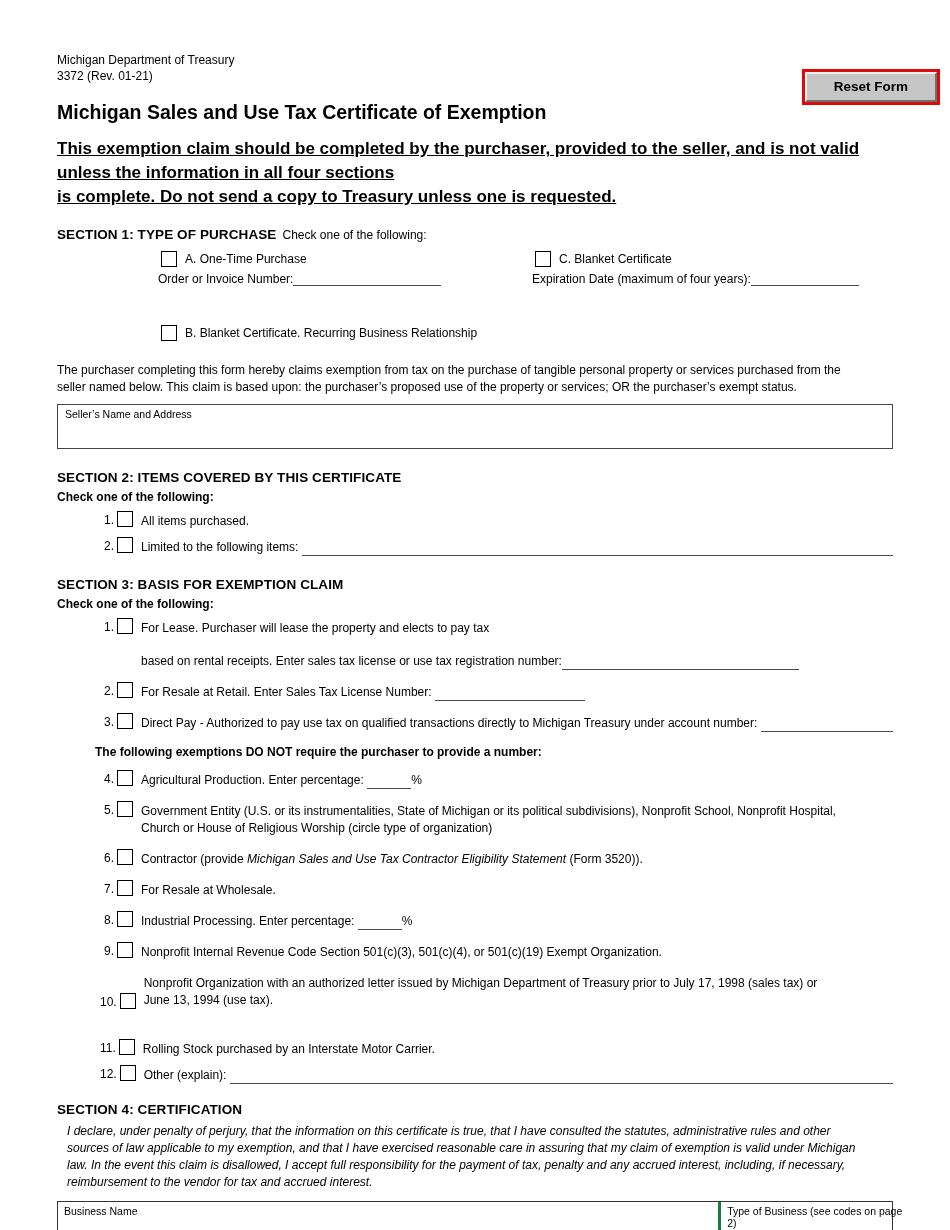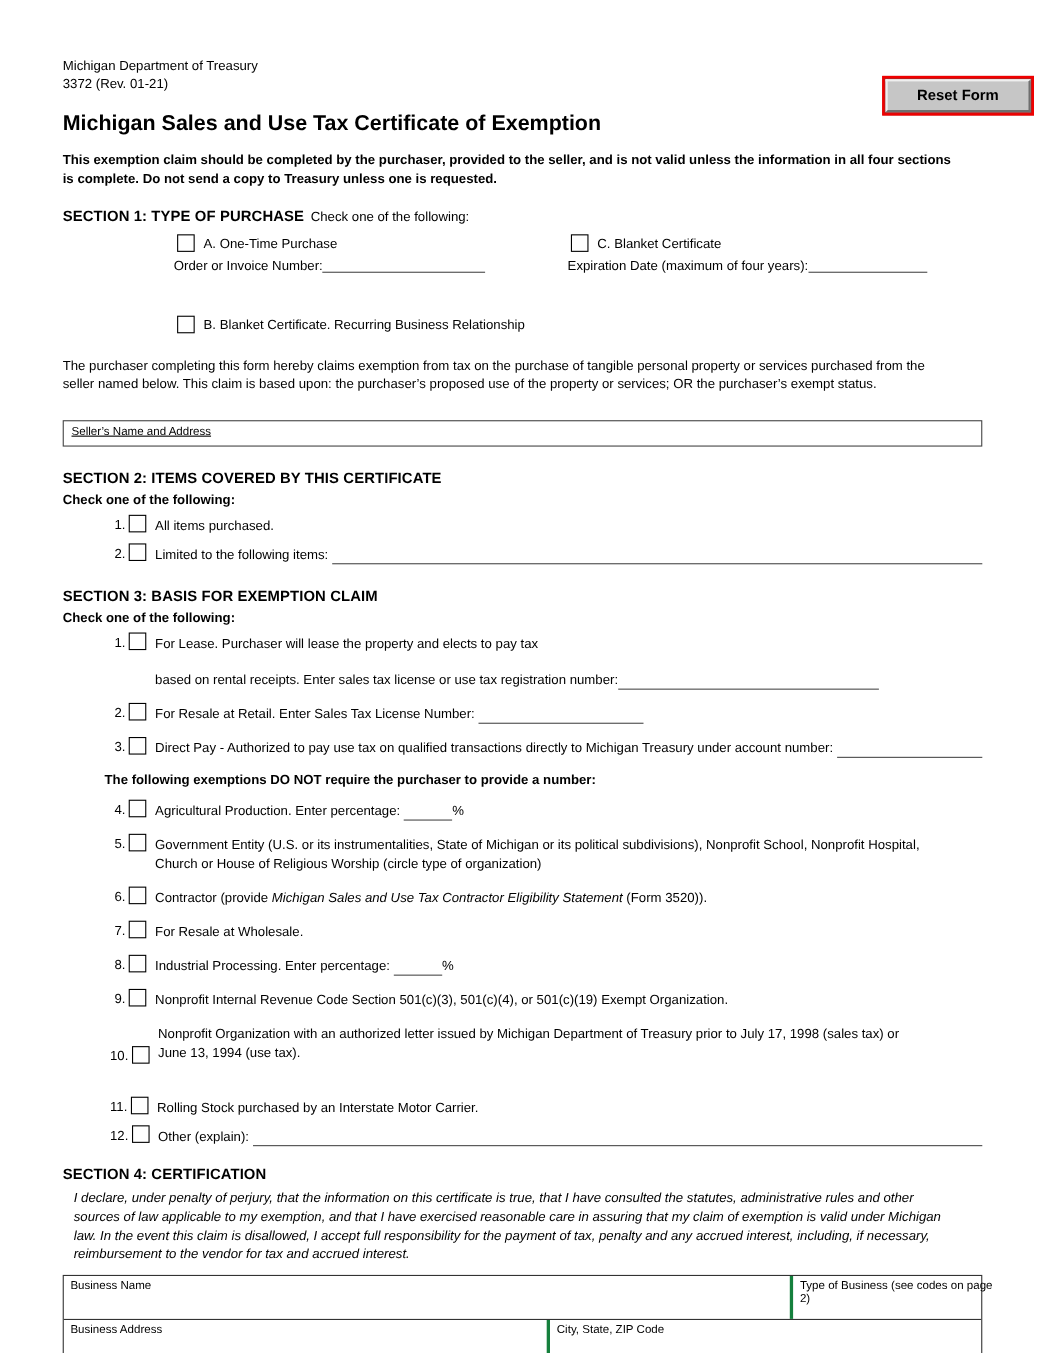--- a/index.html
+++ b/index.html
@@ -19,46 +19,46 @@
   .reset-btn {
     display: block; background: var(--btn-bg, #c6c6c6);
     border-top: 2px solid #efefef; border-left: 2px solid #efefef;
     border-bottom: 2px solid #6e6e6e; border-right: 2px solid #6e6e6e;
     font-family: inherit; font-size: 13.5px; font-weight: bold; color: #000;
     padding: 6px 27px; cursor: pointer; line-height: 1;
   }
 
   .agency { padding-top: 52px; font-size: 12px; line-height: 1.35; }
   .form-title { margin-top: 17px; font-size: 19.5px; font-weight: bold; }
-  .intro { margin-top: 13px; font-size: 12px; font-weight: bold; line-height: 1.4; }
+  .intro { margin-top: 13px; font-size: 17px; font-weight: bold; line-height: 1.4; text-decoration: underline; }
 
   .sec-head { display: flex; align-items: baseline; }
   .sec-head h2 { font-size: 13.5px; font-weight: bold; letter-spacing: 0.1px; }
   .sec-head .note { font-size: 12px; font-weight: normal; margin-left: 6px; }
   .check-note { font-size: 12px; font-weight: bold; margin-top: 5px; }
 
   .cb {
     display: inline-block; width: 16px; height: 16px; flex: 0 0 16px;
     border: 1.5px solid #000; background: #fff; cursor: pointer;
   }
 
   
   .s1-cols { position: relative; margin-top: 9px; min-height: 52px; }
   .opt-row { display: flex; align-items: center; padding-left: 48px; }
   .opt-row .lbl { margin-left: 8px; white-space: nowrap; }
   .sub-row { display: flex; align-items: flex-end; margin-top: 5px; margin-left: 45px; }
   .sub-row .lbl { white-space: nowrap; }
   .col-a { position: absolute; left: 56px; top: 0; }
-  .col-c { position: absolute; left: 414px; top: 0; }
+  .col-c { position: absolute; left: 430px; top: 0; }
   .b-row { margin-left: 56px; margin-top: 22px; }
 
   .claim { margin-top: 21px; line-height: 1.42; }
   .seller-box {
-    margin-top: 24px; border: 1px solid #444; height: 24px;
-    padding: 3px 7px; font-size: 10.5px; cursor: text; text-decoration: underline;
+    margin-top: 8px; border: 1px solid #444; height: 45px;
+    padding: 3px 7px; font-size: 10.5px; cursor: text;
   }
 
   .section { margin-top: 0; }
   #section2 { margin-top: 21px; }
   #section3 { margin-top: 21px; }
   #section4 { margin-top: 18px; }
 
   .items { margin-top: 7px; }
   .item { display: flex; align-items: flex-start; margin-bottom: 7px; }
   .item .num { flex: 0 0 14px; margin-left: 43px; text-align: right; white-space: nowrap; margin-top: 2px; }

